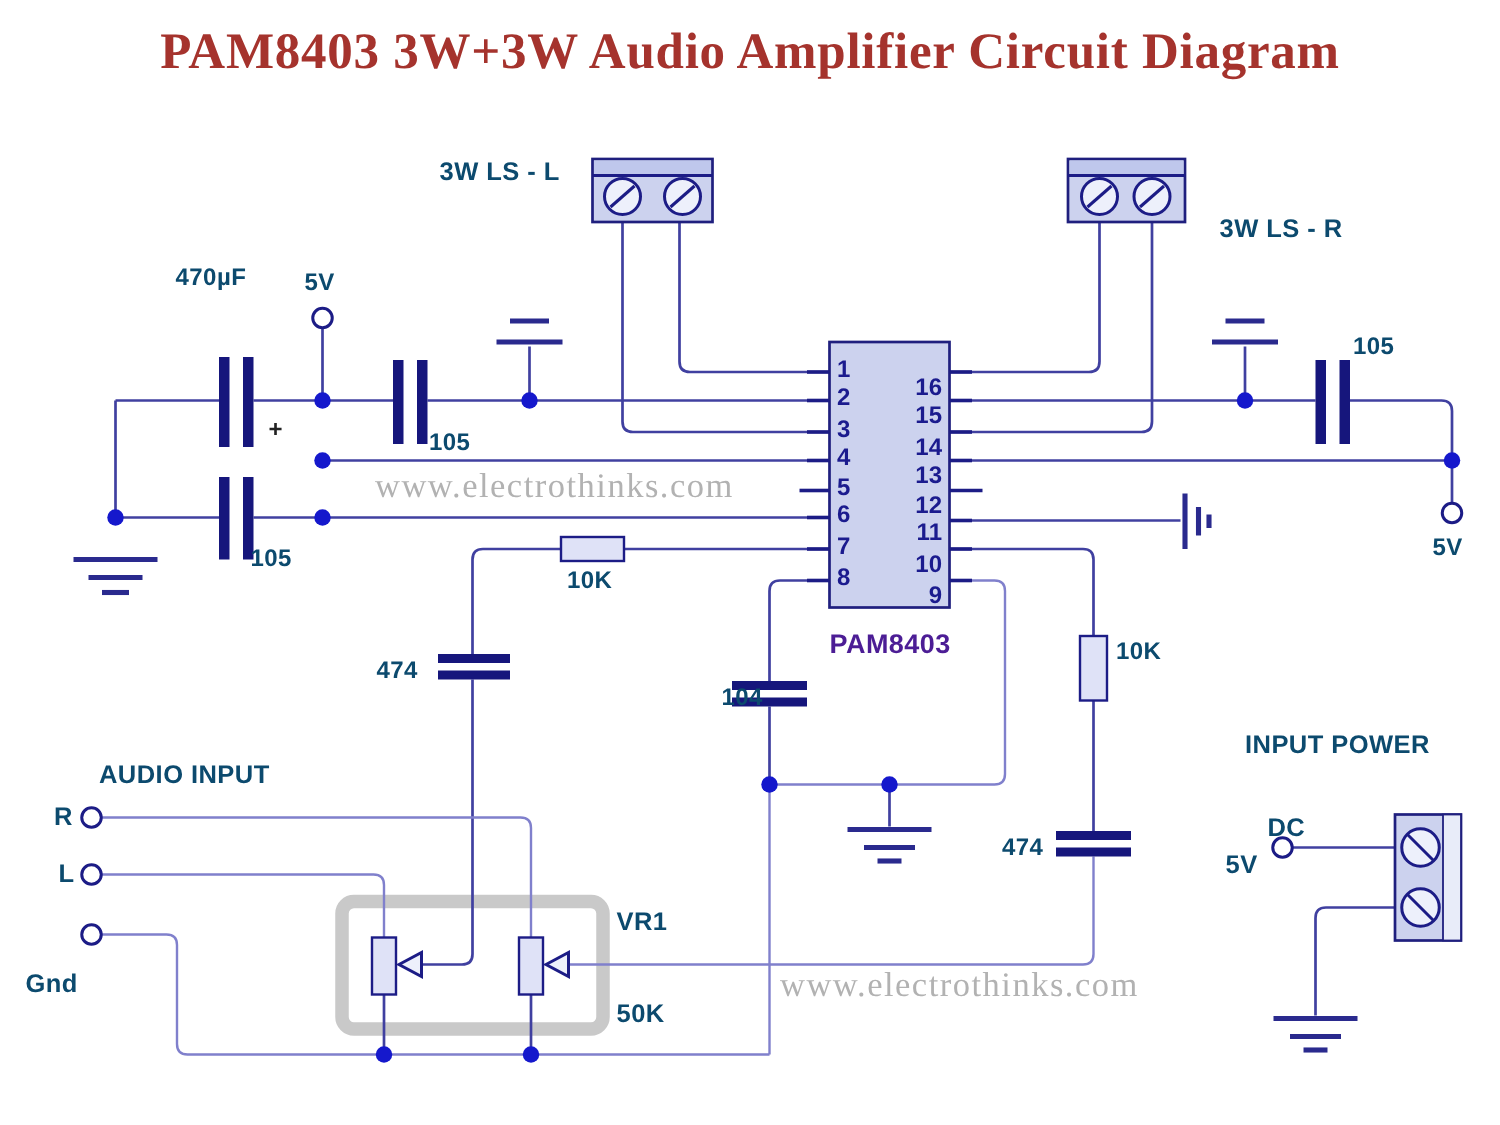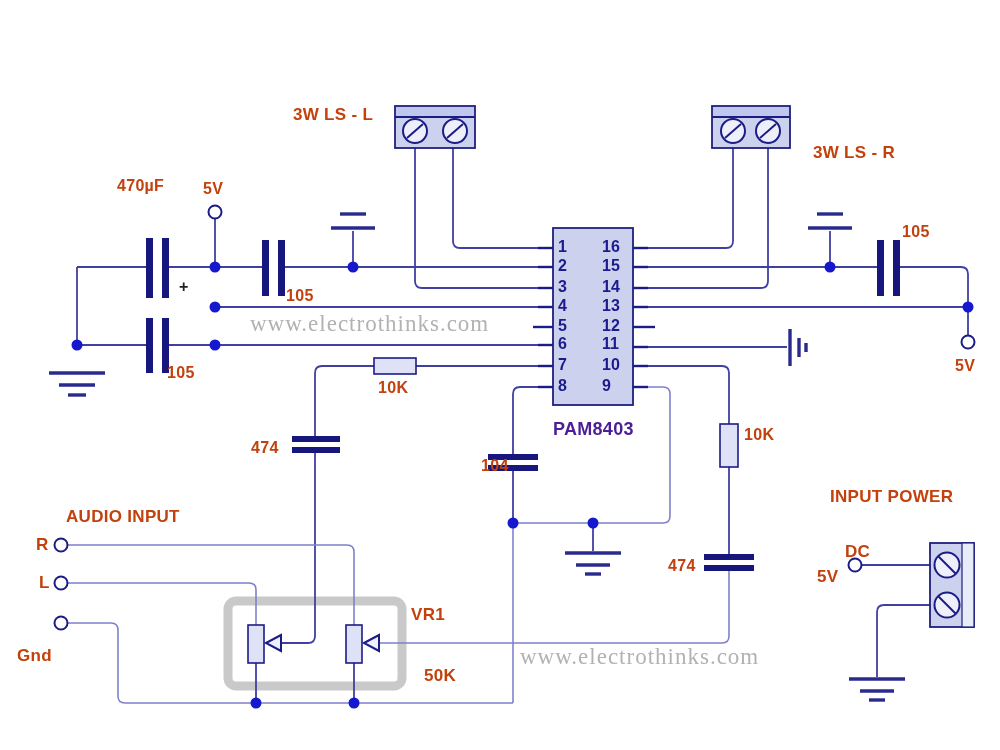--- a/index.html
+++ b/index.html
@@ -1,27 +1,27 @@
 <!DOCTYPE html>
 <html><head>
 <meta charset="utf-8">
 <style>
   html,body{margin:0;padding:0;background:#fff;}
   .stage{position:relative;width:1000px;height:750px;background:#ffffff;
          font-family:"Liberation Sans",sans-serif;overflow:hidden;}
   .stage svg{position:absolute;left:0;top:0;z-index:2;}
   .wm{position:absolute;z-index:1;color:#b2b2b2;font:400 23px "Liberation Serif",serif;
       letter-spacing:1px;white-space:nowrap;}
-  .lbl{position:absolute;z-index:3;color:#c2410c;font-size:16px;font-weight:600;
+  .lbl{position:absolute;z-index:3;color:#0c4a6e;font-size:16px;font-weight:600;
        letter-spacing:.3px;white-space:nowrap;}
   .big{font-size:17px;}
   .title{position:absolute;z-index:3;left:0;top:16px;width:100%;text-align:center;
          font:700 34px "Liberation Serif",serif;color:#a5332d;letter-spacing:.5px;}
   .pin{position:absolute;z-index:3;font-size:16px;font-weight:700;color:#1b1b8e;}
-  .pinr{width:26px;text-align:left;}
+  .pinr{width:26px;text-align:right;margin-top:12px;}
   .foot-c{position:absolute;z-index:3;left:12px;top:711px;font:400 24px "Liberation Serif",serif;color:#141414;}
   .foot-m{position:absolute;z-index:3;left:620px;top:711px;width:372px;text-align:right;
           font:500 22px "Liberation Sans",sans-serif;color:#1a1a1a;}
   
   .w{stroke:#4040a0;stroke-width:1.8;fill:none;}
   .wl{stroke:#8080cc;stroke-width:1.6;fill:none;}
   .stub{stroke:#1c1c86;stroke-width:2.4;fill:none;}
   .gnd{stroke:#2a2a8e;stroke-width:3.4;fill:none;}
   .plate{fill:#16167c;}
   .comp{fill:#dfe2f7;stroke:#1c1c86;stroke-width:1.6;}
@@ -224,20 +224,21 @@
     <g>
       <circle class="term" cx="215" cy="212" r="6.5"></circle>
       <circle class="term" cx="968" cy="342" r="6.5"></circle>
       <circle class="term" cx="855" cy="565" r="6.5"></circle>
       <circle class="term" cx="61" cy="545" r="6.5"></circle>
       <circle class="term" cx="61" cy="583" r="6.5"></circle>
       <circle class="term" cx="61" cy="623" r="6.5"></circle>
     </g>
   </svg>
 
+  <div class="title">PAM8403 3W+3W Audio Amplifier Circuit Diagram</div>
 
   <div class="lbl big" style="left:293px;top:105px;">3W LS - L</div>
   <div class="lbl big" style="left:813px;top:107px;margin-top:36px;">3W LS - R</div>
 
   <div class="lbl" style="left:203px;top:180px;">5V</div>
   <div class="lbl" style="left:955px;top:357px;">5V</div>
 
   <div class="lbl" style="left:117px;top:177px;">470µF</div>
   <div class="lbl" style="left:179px;top:278px;color:#222;">+</div>
   <div class="lbl" style="left:286px;top:287px;">105</div>
@@ -250,21 +251,21 @@
   <div class="lbl" style="left:668px;top:557px;">474</div>
 
   <div class="lbl" style="left:553px;top:419px;width:80px;text-align:center;font-size:18px;color:#4c1d95;">PAM8403</div>
 
   <div class="lbl big" style="left:66px;top:507px;">AUDIO INPUT</div>
   <div class="lbl big" style="left:36px;top:535px;">R</div>
   <div class="lbl big" style="left:39px;top:573px;">L</div>
   <div class="lbl big" style="left:17px;top:613px;margin-top:33px;">Gnd</div>
 
   <div class="lbl big" style="left:411px;top:605px;">VR1</div>
-  <div class="lbl big" style="left:424px;top:666px;text-align:right;">50K</div>
+  <div class="lbl big" style="left:411px;top:666px;text-align:right;">50K</div>
 
   <div class="lbl big" style="left:830px;top:487px;">INPUT POWER</div>
   <div class="lbl big" style="left:813px;top:542px;margin-left:32px;">DC</div>
   <div class="lbl big" style="left:817px;top:567px;">5V</div>
 
   <div class="pin" style="left:558px;top:238px;">1</div>
   <div class="pin" style="left:558px;top:257px;">2</div>
   <div class="pin" style="left:558px;top:278px;">3</div>
   <div class="pin" style="left:558px;top:297px;">4</div>
   <div class="pin" style="left:558px;top:317px;">5</div>

